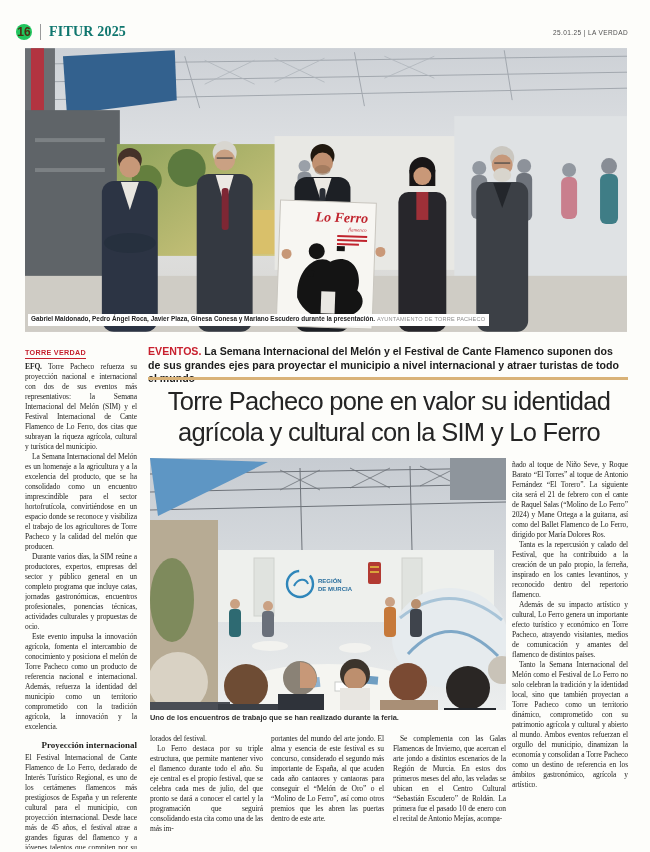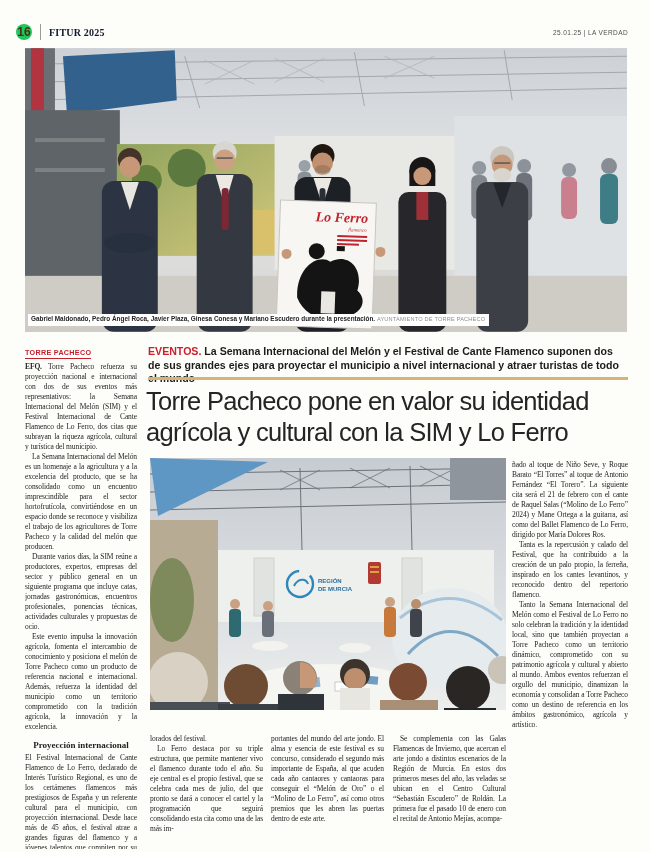--- a/index.html
+++ b/index.html
@@ -3,45 +3,45 @@
 <meta charset="utf-8">
 <style>
   html,body{margin:0;padding:0;background:#888;}
   .page{position:relative;width:650px;height:852px;background:#fdfdfa;overflow:hidden;
         font-family:"Liberation Sans",sans-serif;color:#1d1d1b;margin:0 auto;}
   
   .masthead{position:absolute;left:16px;right:22px;top:22px;height:20px;display:flex;align-items:center;}
   .page-circle{width:16px;height:16px;border-radius:50%;background:#22c55e;color:#4a3012;
         font-size:12px;font-weight:bold;display:flex;align-items:center;justify-content:center;}
   .head-divider{width:1px;height:16px;background:#9a9a9a;margin:0 8px;}
-  .section-title{font-family:"Liberation Serif",serif;font-weight:bold;color:#0f172a;font-size:10px;letter-spacing:.2px;}
+  .section-title{font-family:"Liberation Serif",serif;font-weight:bold;color:#0f766e;font-size:14px;letter-spacing:.2px;}
   .edition{margin-left:auto;font-size:6.5px;color:#4f4f4f;letter-spacing:.4px;}
   
   .photo-top{position:absolute;left:25px;top:48px;width:602px;height:284px;background:#d8dbde;overflow:hidden;}
   .photo-top svg{display:block;}
   .photo-caption{position:absolute;left:3px;bottom:6px;max-width:520px;background:#ffffff;
         padding:1px 4px 2px 3px;font-size:6.4px;line-height:7.6px;font-weight:bold;color:#222;}
   .photo-caption .credit{font-weight:normal;color:#8d8d8d;font-size:5.6px;letter-spacing:.2px;}
   
   .kicker{position:absolute;left:25px;top:348px;font-size:7.2px;font-weight:bold;color:#c41f2d;
         letter-spacing:.3px;border-bottom:1px solid #c41f2d;padding-bottom:1px;}
   .body-text{font-size:7.5px;line-height:10px;text-align:justify;letter-spacing:-.1px;font-family:Liberation Serif, serif;}
   .body-text p{margin:0;}
   .body-text p.ind{text-indent:7px;}
   .left-col{position:absolute;left:25px;top:362px;width:112px;bottom:3px;overflow:hidden;}
   .lead{font-weight:bold;}
-  .subhead{font-weight:bold;font-size:9px;margin:8px 0 3px;text-align:center;letter-spacing:0;}
+  .subhead{font-weight:bold;font-size:9px;margin:8px 0 3px;text-align:right;letter-spacing:0;}
   
   .standfirst{position:absolute;left:148px;top:345px;width:480px;font-size:10.6px;line-height:13.5px;
         font-weight:bold;color:#1c1c1c;}
   .sf-label{color:#c8202e;text-align:right;}
   .gold-rule{position:absolute;left:148px;top:377px;width:480px;height:3px;background:#d9b277;}
   
   .headline{position:absolute;left:146px;top:386px;width:486px;margin:0;font-weight:400;color:#242424;
-        font-size:25.5px;line-height:31px;letter-spacing:-.7px;}
+        font-size:25.5px;line-height:31px;letter-spacing:-.7px;text-align:center;}
   .headline div{white-space:nowrap;}
   
   .photo-mid{position:absolute;left:150px;top:458px;width:356px;height:252px;background:#d5d9dc;overflow:hidden;}
   .photo-mid svg{display:block;}
   .mid-caption{position:absolute;left:150px;top:713px;width:356px;font-size:7.4px;font-weight:bold;color:#333;}
   
   .bcol{position:absolute;top:734px;width:113px;height:116px;overflow:hidden;}
   .bcol1{left:150px;} .bcol2{left:271px;} .bcol3{left:393px;}
   
   .right-col{position:absolute;left:512px;top:460px;width:116px;bottom:3px;overflow:hidden;}
@@ -176,37 +176,37 @@
 
       <circle cx="262" cy="206" r="5" fill="#c79878"></circle>
       <circle cx="356" cy="204" r="5" fill="#c99878"></circle>
     </svg>
     <figcaption class="photo-caption">
       <span>Gabriel Maldonado, Pedro Ángel Roca, Javier Plaza, Ginesa Conesa y Mariano Escudero durante la presentación.</span>
       <span class="credit">AYUNTAMIENTO DE TORRE PACHECO</span>
     </figcaption>
   </figure>
 
-  <div class="kicker">TORRE PACHECO</div>
+  <div class="kicker">TORRE VERDAD</div>
 
   <div class="standfirst">
     <span class="sf-label">EVENTOS.</span>
     <span>La Semana Internacional del Melón y el Festival de Cante Flamenco suponen dos de sus grandes ejes para proyectar el municipio a nivel internacional y atraer turistas de todo el mundo</span>
   </div>
   <div class="gold-rule"></div>
 
   <h1 class="headline">
     <div>Torre Pacheco pone en valor su identidad</div>
     <div>agrícola y cultural con la SIM y Lo Ferro</div>
   </h1>
 
   <aside class="left-col body-text">
     <p><b class="lead">EFQ.</b> <span>Torre Pacheco refuerza su proyección nacional e internacional con dos de sus eventos más representativos: la Semana Internacional del Melón (SIM) y el Festival Internacional de Cante Flamenco de Lo Ferro, dos citas que subrayan la riqueza agrícola, cultural y turística del municipio.</span></p>
     <p class="ind">La Semana Internacional del Melón es un homenaje a la agricultura y a la excelencia del producto, que se ha consolidado como un encuentro imprescindible para el sector hortofrutícola, convirtiéndose en un espacio donde se reconoce y visibiliza el trabajo de los agricultores de Torre Pacheco y la calidad del melón que producen.</p>
-    <p class="ind">Durante varios días, la SIM reúne a productores, expertos, empresas del sector y público general en un siguiente programa que incluye catas, jornadas gastronómicas, encuentros profesionales, ponencias técnicas, actividades culturales y propuestas de ocio.</p>
+    <p class="ind">Durante varios días, la SIM reúne a productores, expertos, empresas del sector y público general en un completo programa que incluye catas, jornadas gastronómicas, encuentros profesionales, ponencias técnicas, actividades culturales y propuestas de ocio.</p>
     <p class="ind">Este evento impulsa la innovación agrícola, fomenta el intercambio de conocimiento y posiciona el melón de Torre Pacheco como un producto de referencia nacional e internacional. Además, refuerza la identidad del municipio como un territorio comprometido con la tradición agrícola, la innovación y la excelencia.</p>
     <h3 class="subhead">Proyección internacional</h3>
     <p>El Festival Internacional de Cante Flamenco de Lo Ferro, declarado de Interés Turístico Regional, es uno de los certámenes flamencos más prestigiosos de España y un referente cultural para el municipio, con proyección internacional. Desde hace más de 45 años, el festival atrae a grandes figuras del flamenco y a jóvenes talentos que compiten por su máximo galardón, el “Melón de Oro”, uno de los premios más va-</p>
   </aside>
 
   <figure class="photo-mid" style="margin:0;">
     <svg viewBox="0 0 356 252" width="356" height="252">
       <defs>
         <linearGradient id="hall2" x1="0" y1="0" x2="0" y2="1">
           <stop offset="0" stop-color="#c7ccd2"></stop>
@@ -280,31 +280,33 @@
           <circle cx="205" cy="221" r="11" fill="#bd8f6e"></circle>
         <rect x="190" y="230" width="30" height="26" fill="#e8e6e1"></rect>
         <circle cx="258" cy="224" r="19" fill="#7a4a33"></circle>
           <rect x="230" y="242" width="58" height="30" fill="#a98f76"></rect>
         <circle cx="318" cy="230" r="22" fill="#2a2624"></circle>
           <rect x="294" y="250" width="52" height="20" fill="#23262b"></rect>
         <circle cx="352" cy="212" r="14" fill="#c9c3b8"></circle>
       </g>
     </svg>
   </figure>
+  <div class="mid-caption">Uno de los encuentros de trabajo que se han realizado durante la feria.</div>
 
   <div class="bcol bcol2 body-text">
     <p>portantes del mundo del arte jondo. El alma y esencia de este festival es su concurso, considerado el segundo más importante de España, al que acuden cada año cantaores y cantaoras para conseguir el “Melón de Oro” o el “Molino de Lo Ferro”, así como otros premios que les abren las puertas dentro de este arte.</p>
   </div>
   <div class="bcol bcol1 body-text">
     <p>lorados del festival.</p>
     <p class="ind">Lo Ferro destaca por su triple estructura, que permite mantener vivo el flamenco durante todo el año. Su eje central es el propio festival, que se celebra cada mes de julio, del que pronto se dará a conocer el cartel y la programación que seguirá consolidando esta cita como una de las más im-</p>
   </div>
   <div class="bcol bcol3 body-text">
     <p class="ind">Se complementa con las Galas Flamencas de Invierno, que acercan el arte jondo a distintos escenarios de la Región de Murcia. En estos dos primeros meses del año, las veladas se ubican en el Centro Cultural “Sebastián Escudero” de Roldán. La primera fue el pasado 10 de enero con el recital de Antonio Mejías, acompa-</p>
   </div>
 
   <aside class="right-col body-text">
     <p>ñado al toque de Niño Seve, y Roque Barato “El Torres” al toque de Antonio Fernández “El Torero”. La siguiente cita será el 21 de febrero con el cante de Raquel Salas (“Molino de Lo Ferro” 2024) y Mane Ortega a la guitarra, así como del Ballet Flamenco de Lo Ferro, dirigido por María Dolores Ros.</p>
     <p class="ind">Tanta es la repercusión y calado del Festival, que ha contribuido a la creación de un palo propio, la ferreña, inspirado en los cantes levantinos, y reconocido dentro del repertorio flamenco.</p>
+    <p class="ind">Además de su impacto artístico y cultural, Lo Ferro genera un importante efecto turístico y económico en Torre Pacheco, atrayendo visitantes, medios de comunicación y amantes del flamenco de distintos países.</p>
     <p class="ind">Tanto la Semana Internacional del Melón como el Festival de Lo Ferro no solo celebran la tradición y la identidad local, sino que también proyectan a Torre Pacheco como un territorio dinámico, comprometido con su patrimonio agrícola y cultural y abierto al mundo. Ambos eventos refuerzan el orgullo del municipio, dinamizan la economía y consolidan a Torre Pacheco como un destino de referencia en los ámbitos gastronómico, agrícola y artístico.</p>
   </aside>
 
 </div>
 
 </body></html>

